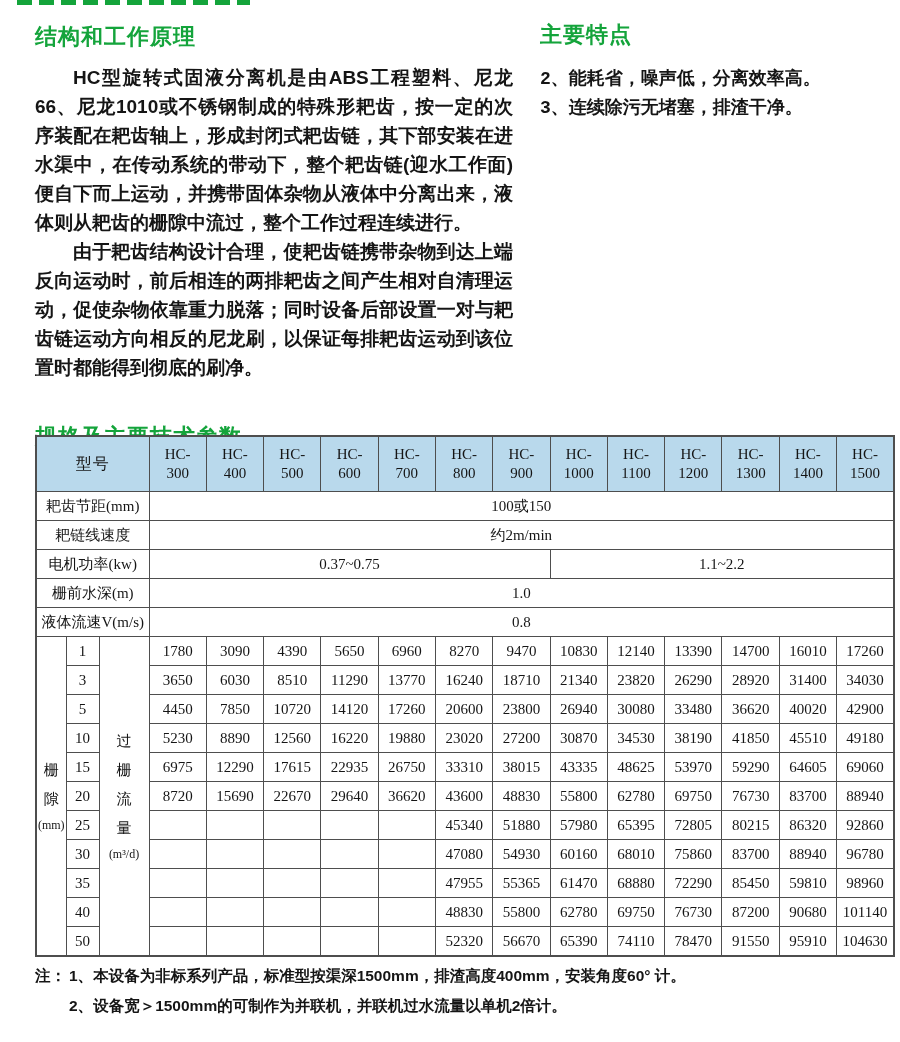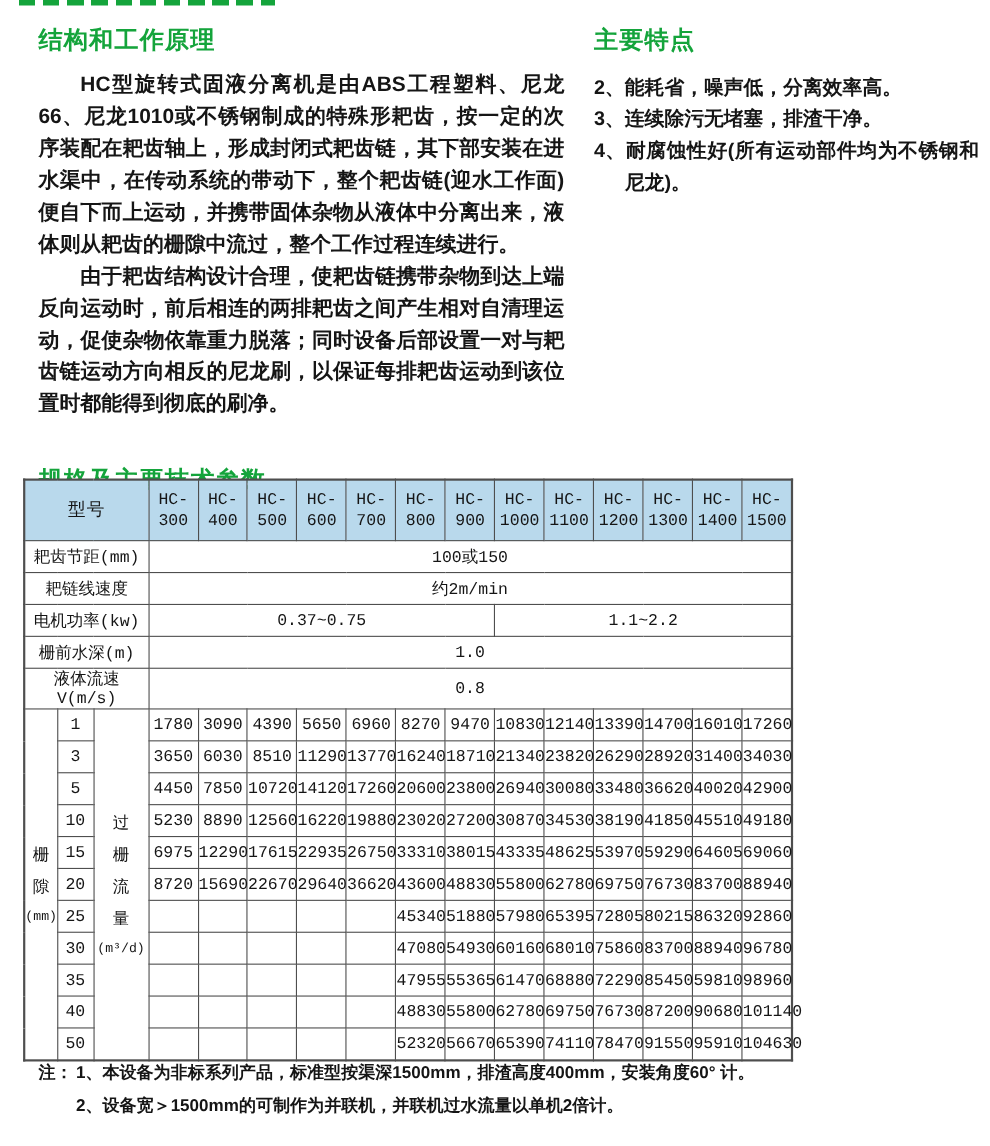--- a/index.html
+++ b/index.html
@@ -7,34 +7,34 @@
         font-family:"Liberation Sans",sans-serif;color:#151515;}
 
   
   .top-strip{position:absolute;left:17px;top:0;width:233px;height:5px;
     background:repeating-linear-gradient(90deg,var(--accent-green,#14a43b) 0 15px,#ffffff 15px 22px);}
 
   .green-title{color:var(--accent-green,#14a43b);font-size:22px;font-weight:700;
     letter-spacing:1px;margin:0;line-height:1.15;}
 
   .col-left{position:absolute;left:35px;top:24px;width:478px;}
-  .col-right{position:absolute;left:540px;top:24px;width:350px;}
+  .col-right{position:absolute;left:540px;top:24px;width:350px;font-family:Liberation Mono, monospace;}
 
   .body-text{margin-top:14px;font-size:19px;font-weight:700;line-height:29px;text-align:justify;}
   .para{margin:0;text-indent:2em;}
 
   .features-list{margin-top:16px;font-size:18px;font-weight:700;line-height:29px;}
   .feature-item{margin:0;padding-left:28px;text-indent:-28px;text-align:justify;}
   .fnum{display:inline;}
 
   .specs-title{position:absolute;left:35px;top:384px;margin-top:40px;}
 
-  table.spec-table{position:absolute;left:21px;top:435px;width:700px;
+  table.spec-table{position:absolute;left:35px;top:435px;width:860px;
     border-collapse:collapse;table-layout:fixed;
-    font-family:Liberation Mono, monospace;
+    font-family:Liberation Serif, serif;
     border:2px solid var(--table-border,#4e4e4e);}
   table.spec-table td{border:1px solid var(--table-border,#4e4e4e);text-align:center;
     vertical-align:middle;padding:0;font-size:15px;background:#ffffff;}
 
   tr.header td{background:var(--table-header-bg,#b9d9ec);height:54px;line-height:1.3;}
   tr.header td.corner{font-size:16px;letter-spacing:1px;}
 
   tr.param td{height:28px;text-align:center;}
   tr.flow td{height:28px;}
   td.bg-alt{background:var(--table-alt-bg,#e6eff8);}
@@ -60,21 +60,20 @@
         <p class="para">HC型旋转式固液分离机是由ABS工程塑料、尼龙66、尼龙1010或不锈钢制成的特殊形耙齿，按一定的次序装配在耙齿轴上，形成封闭式耙齿链，其下部安装在进水渠中，在传动系统的带动下，整个耙齿链(迎水工作面)便自下而上运动，并携带固体杂物从液体中分离出来，液体则从耙齿的栅隙中流过，整个工作过程连续进行。</p>
         <p class="para">由于耙齿结构设计合理，使耙齿链携带杂物到达上端反向运动时，前后相连的两排耙齿之间产生相对自清理运动，促使杂物依靠重力脱落；同时设备后部设置一对与耙齿链运动方向相反的尼龙刷，以保证每排耙齿运动到该位置时都能得到彻底的刷净。</p>
       </div>
   </div>
 
   <div class="col-right">
     <h2 class="green-title">主要特点</h2>
     <div class="features-list">
         <p class="feature-item"><span class="fnum">2、</span><span>能耗省，噪声低，分离效率高。</span></p>
         <p class="feature-item"><span class="fnum">3、</span><span>连续除污无堵塞，排渣干净。</span></p>
-        <p class="feature-item"><span class="fnum">4、</span><span>耐腐蚀性好(所有运动部件均为不锈钢和尼龙)。</span></p>
       </div>
   </div>
 
   <h2 class="green-title specs-title">规格及主要技术参数</h2>
 
   <table class="spec-table">
     <colgroup>
       <col style="width:30px">
         <col style="width:33px">
         <col style="width:50px">

